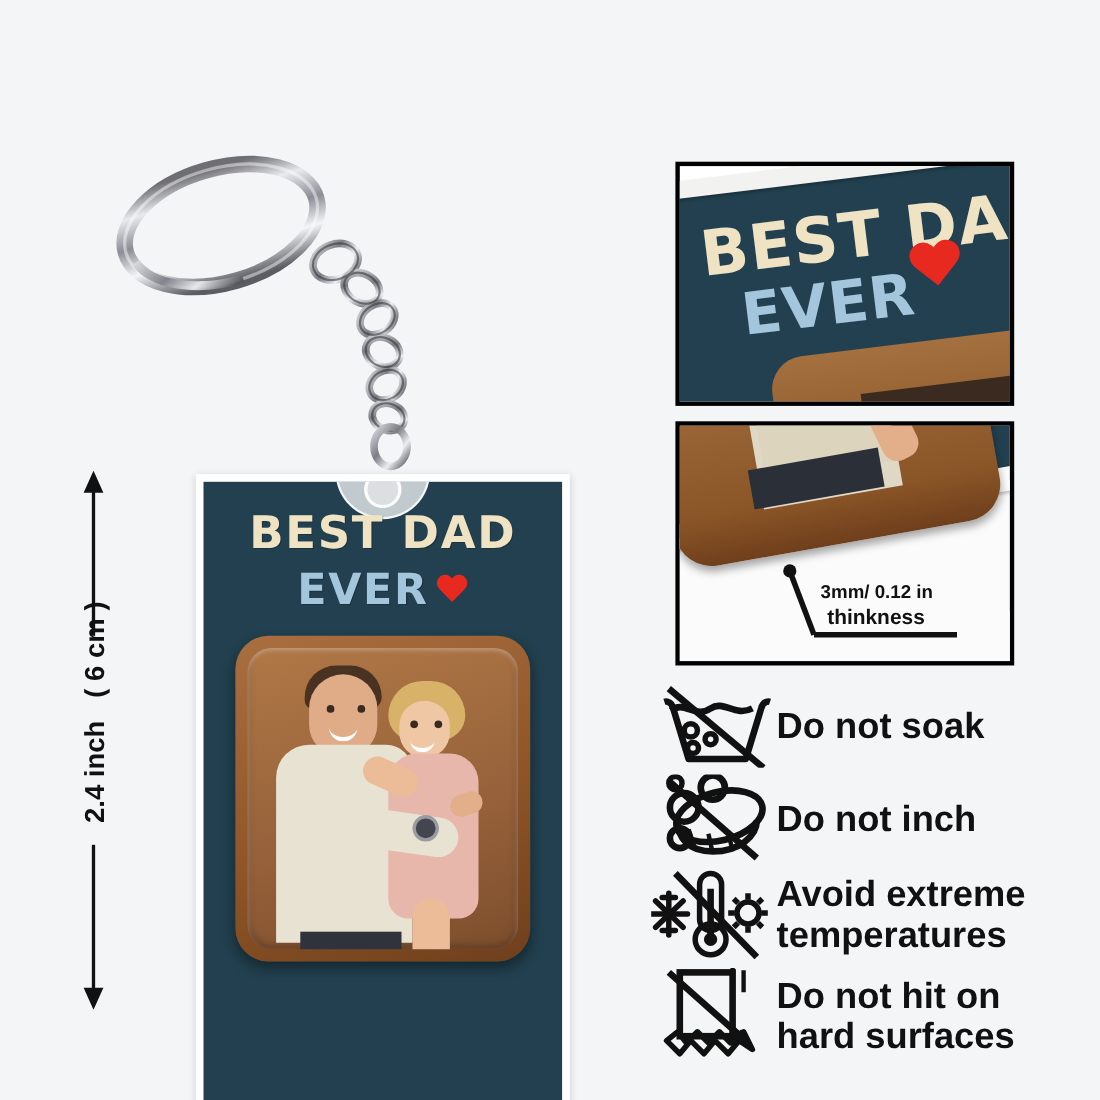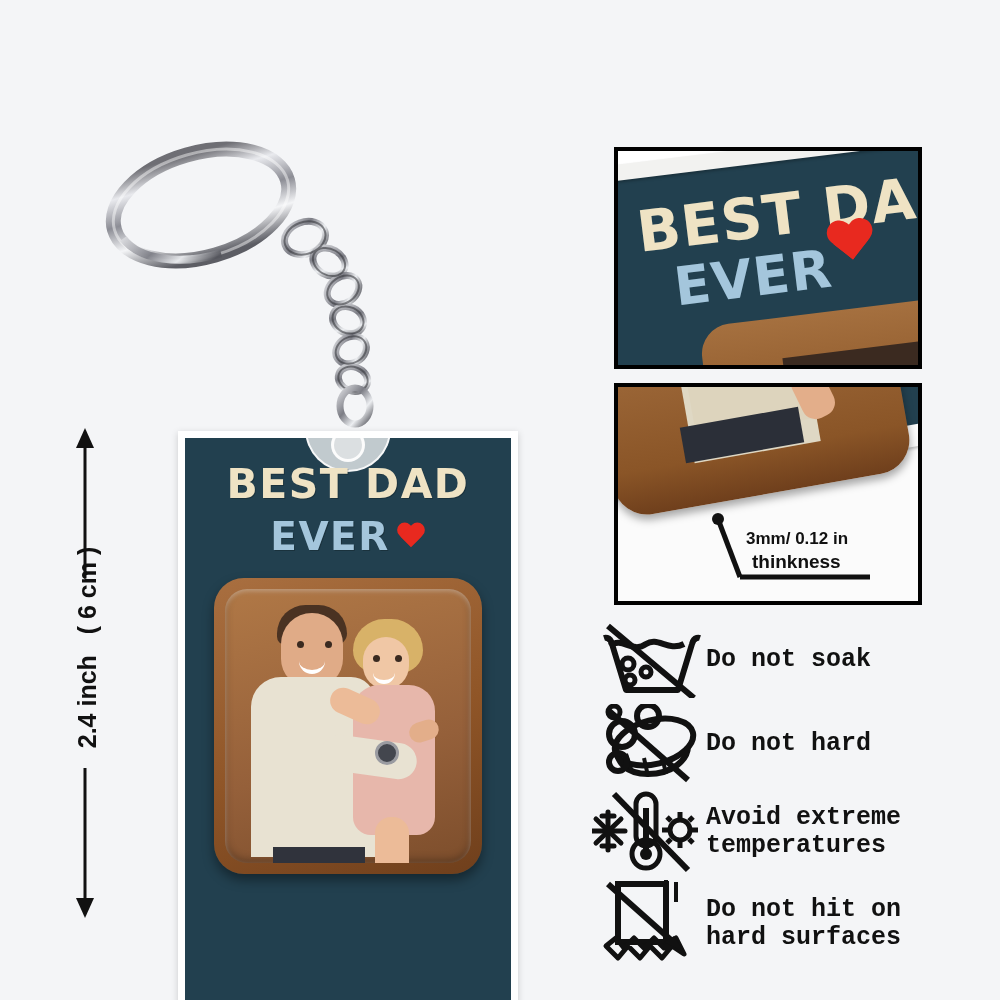--- a/index.html
+++ b/index.html
@@ -397,25 +397,24 @@
     height: 84px;
   }
   .care-icon {
     width: 118px;
     flex: 0 0 118px;
     display: flex;
     align-items: center;
     justify-content: center;
   }
   .care-label {
-    font-size: 25px;
+    font-size: 33px;
     font-weight: bold;
     color: #111;
     line-height: 1.12;
-    font-family: Liberation Mono, monospace;
   }
 </style>
 </head>
 <body>
 
 <div id="page">
 
 
   <div id="left-panel">
 
@@ -569,21 +568,21 @@
             <line x1="34" y1="50" x2="40" y2="68" stroke="#111" stroke-width="4"></line>
             <line x1="52" y1="54" x2="56" y2="72" stroke="#111" stroke-width="4"></line>
             <line x1="70" y1="52" x2="74" y2="70" stroke="#111" stroke-width="4"></line>
             <circle cx="30" cy="30" r="13" fill="none" stroke="#111" stroke-width="6"></circle>
             <circle cx="56" cy="12" r="11" fill="none" stroke="#111" stroke-width="6"></circle>
             <circle cx="26" cy="58" r="9" fill="none" stroke="#111" stroke-width="6"></circle>
             <circle cx="22" cy="8" r="6" fill="none" stroke="#111" stroke-width="5"></circle>
             <line x1="16" y1="6" x2="96" y2="76" stroke="#111" stroke-width="6"></line>
           </svg>
         </div>
-        <div class="care-label">Do not hard</div>
+        <div class="care-label">Do not inch</div>
       </div>
 
       <div class="care-row" style="height:92px;">
         <div class="care-icon">
           <svg width="110" height="88" viewBox="0 0 110 88">
             <g stroke="#111" stroke-width="5" fill="none" stroke-linecap="round">
               <line x1="16" y1="24" x2="16" y2="62"></line>
               <line x1="0" y1="43" x2="33" y2="43"></line>
               <line x1="4" y1="31" x2="29" y2="55"></line>
               <line x1="29" y1="31" x2="4" y2="55"></line>

